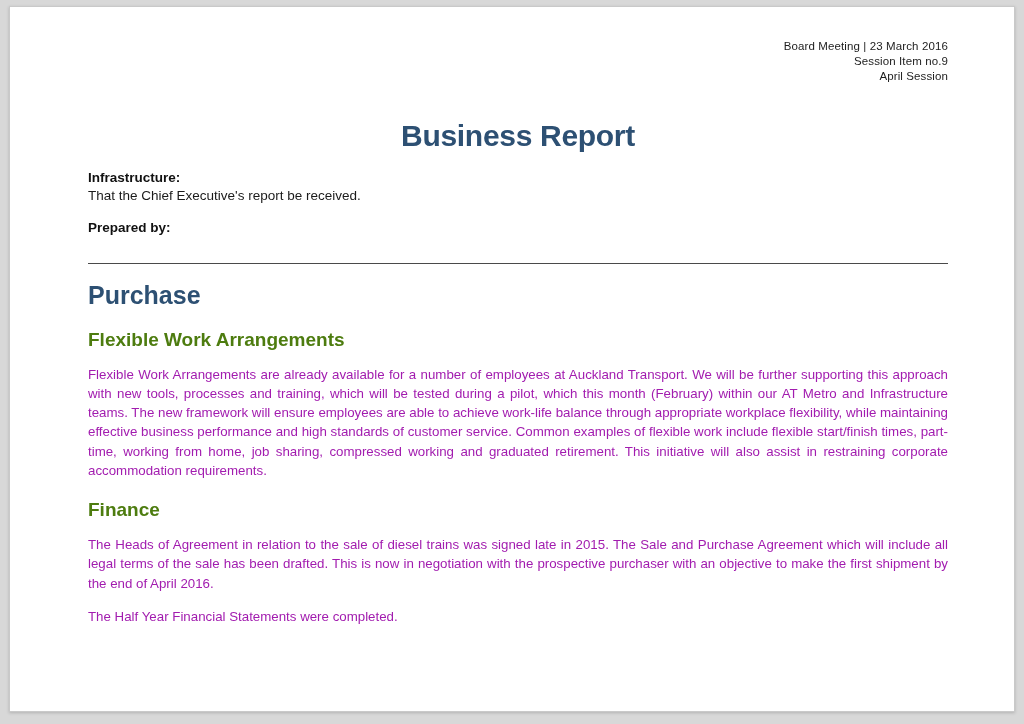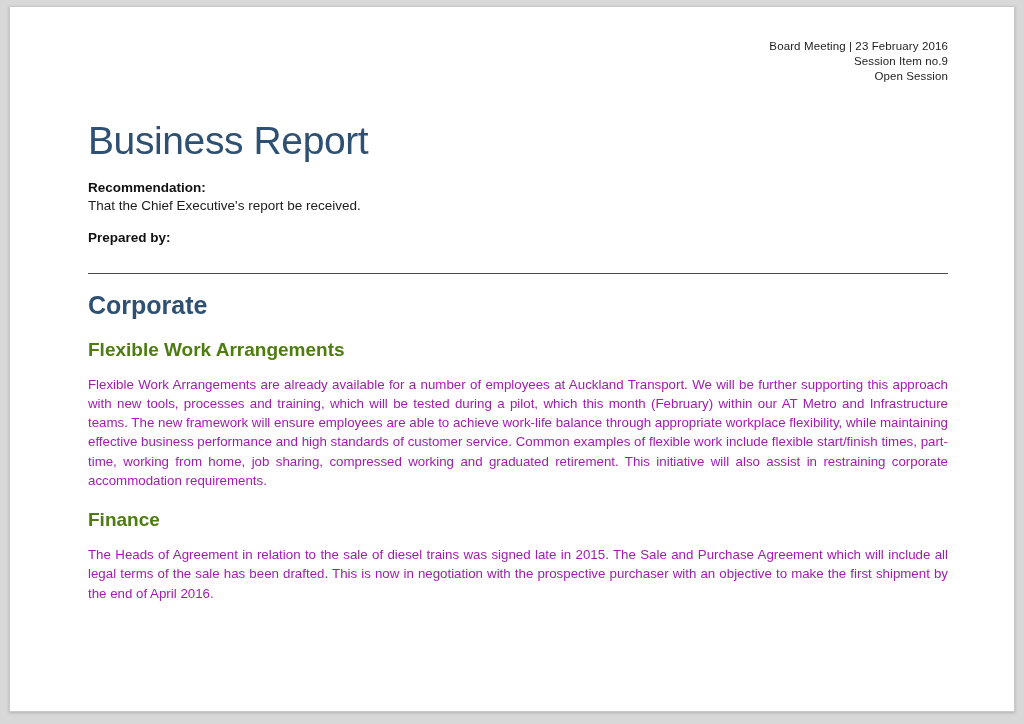--- a/index.html
+++ b/index.html
@@ -33,25 +33,26 @@
   .meta {
     text-align: right;
     font-size: 11.5px;
     color: #1d1d1d;
     line-height: 1.32;
     letter-spacing: 0.01em;
   }
   .meta div { white-space: nowrap; }
 
   h1.doc-title {
-    font-size: 39px;
-    font-weight: normal;
+    font-size: 30px;
+    font-weight: bold;
     color: #2d5073;
     margin: 34px 0 0 0;
     letter-spacing: -0.01em;
+    text-align: center;
   }
   .label {
     font-size: 13.5px;
     font-weight: bold;
     color: #111;
     margin-top: 17px;
   }
   .value {
     font-size: 13.5px;
     color: #1b1b1b;
@@ -83,36 +84,37 @@
   }
   p.body.nojustify { text-align: left; }
 </style>
 </head>
 <body>
 
 <div class="page">
   <div class="content">
 
     <div class="meta">
-      <div>Board Meeting | 23 February 2016</div>
+      <div>Board Meeting | 23 March 2016</div>
       <div>Session Item no.9</div>
-      <div>Open Session</div>
+      <div>April Session</div>
     </div>
 
     <h1 class="doc-title">Business Report</h1>
 
-    <div class="label">Recommendation:</div>
+    <div class="label">Infrastructure:</div>
     <div class="value">That the Chief Executive's report be received.</div>
 
     <div class="label">Prepared by:</div>
 
     <hr class="rule">
 
-    <h2 class="section">Corporate</h2>
+    <h2 class="section">Purchase</h2>
 
     <h3 class="sub">Flexible Work Arrangements</h3>
     <p class="body">Flexible Work Arrangements are already available for a number of employees at Auckland Transport. We will be further supporting this approach with new tools, processes and training, which will be tested during a pilot, which this month (February) within our AT Metro and Infrastructure teams. The new framework will ensure employees are able to achieve work-life balance through appropriate workplace flexibility, while maintaining effective business performance and high standards of customer service. Common examples of flexible work include flexible start/finish times, part-time, working from home, job sharing, compressed working and graduated retirement.  This initiative will also assist in restraining corporate accommodation requirements.</p>
 
     <h3 class="sub">Finance</h3>
     <p class="body">The Heads of Agreement in relation to the sale of diesel trains was signed late in 2015. The Sale and Purchase Agreement which will include all legal terms of the sale has been drafted. This is now in negotiation with the prospective purchaser with an objective to make the first shipment by the end of April 2016.</p>
+    <p class="body nojustify">The Half Year Financial Statements were completed.</p>
 
   </div>
 </div>
 
 </body></html>

